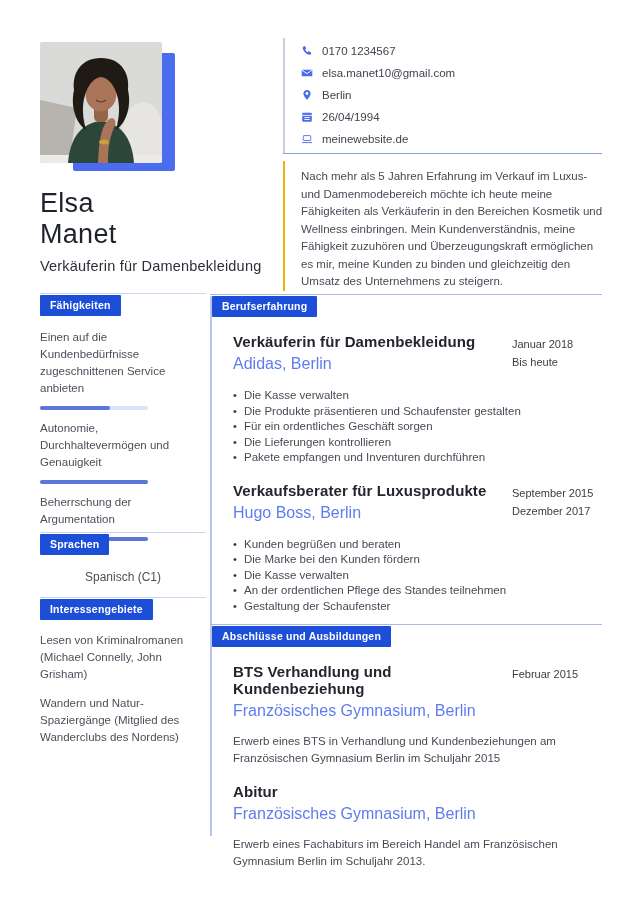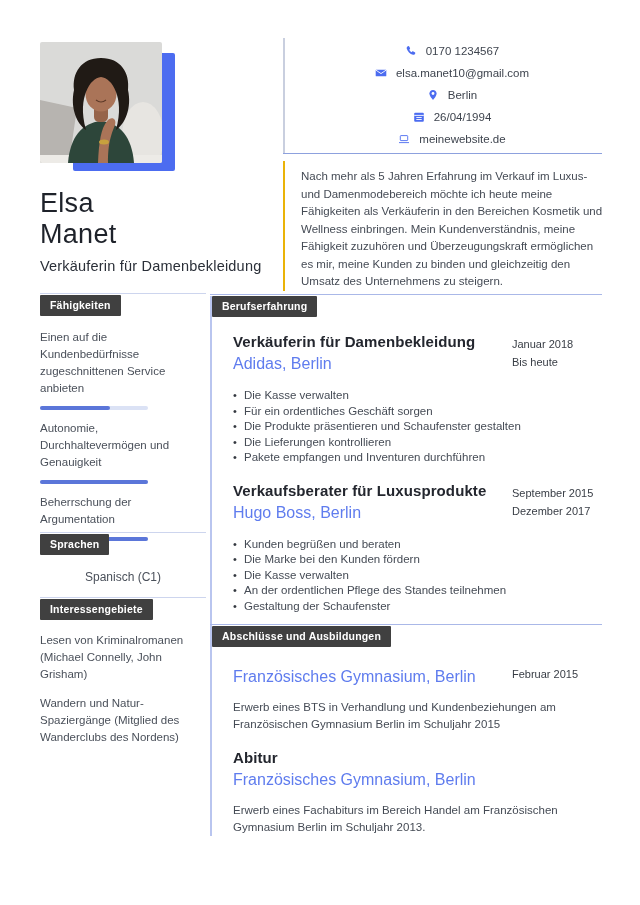--- a/index.html
+++ b/index.html
@@ -15,34 +15,34 @@
   .photo-accent{position:absolute;left:33px;top:11px;width:102px;height:118px;background:#4c6cf0;border-radius:2px;}
   .photo{position:absolute;left:0;top:0;width:122px;height:121px;overflow:hidden;border-radius:2px;}
 
   
   .name-block{left:40px;top:188px;width:240px;}
   .name{font-size:27px;line-height:31px;font-weight:normal;color:#1e222a;letter-spacing:.3px;}
   .job-title-main{font-size:14.5px;color:#2a2f38;margin-top:8px;letter-spacing:.2px;}
 
   
   .contact{left:283px;top:38px;width:320px;border-left:2px solid #c9cfdf;padding:2px 0 4px 16px;box-sizing:border-box;}
-  .contact-row{display:flex;align-items:center;height:22px;font-size:11.5px;color:#3e444e;justify-content:center;}
+  .contact-row{display:flex;align-items:center;height:22px;font-size:11.5px;color:#3e444e;}
   .contact-row .cicon{width:12px;height:12px;margin-right:9px;flex:0 0 auto;}
   .cicon svg{display:block;width:12px;height:12px;}
   .cicon .fill{fill:#4c6cf0;}
   .hdivider{left:283px;top:153px;width:319px;border-top:1.5px solid #8da1de;}
 
   
   .summary{left:283px;top:161px;width:321px;border-left:2px solid #eab308;padding:7px 0 0 16px;box-sizing:border-box;}
   .summary p{margin:0;font-size:11.5px;line-height:17.5px;color:#454b55;}
 
   
   .sec-line-left{border-top:1px solid #cdd5ee;}
   .sec-line-right{border-top:1px solid #aab8e8;}
-  .tag{display:inline-block;background:#404040;color:#fff;font-size:10.5px;font-weight:bold;
+  .tag{display:inline-block;background:#1d4ed8;color:#fff;font-size:10.5px;font-weight:bold;
        padding:4px 10px 5px 10px;letter-spacing:.2px;margin-top:1px;border-radius:1px;}
 
   
   .leftcol{width:166px;}
   .skills-box{left:40px;top:293px;}
   .skill{margin-top:13px;}
   .skill-text{font-size:11.5px;line-height:17px;color:#4a505a;margin:0;}
   .skill-bar{margin-top:9px;height:4px;width:108px;background:#dbe2f5;border-radius:2px;}
   .skill-fill{height:4px;background:#5b76d9;border-radius:2px;}
   .skill + .skill{margin-top:10px;}
@@ -203,22 +203,22 @@
           <div class="entry-title">Verkäuferin für Damenbekleidung</div>
           <div class="entry-sub">Adidas, Berlin</div>
         </div>
         <div class="entry-dates">
           <div>Januar 2018</div>
           <div>Bis heute</div>
         </div>
       </div>
       <div class="bullets">
         <div class="bullet">Die Kasse verwalten</div>
+        <div class="bullet">Die Produkte präsentieren und Schaufenster gestalten</div>
         <div class="bullet">Für ein ordentliches Geschäft sorgen</div>
-        <div class="bullet">Die Produkte präsentieren und Schaufenster gestalten</div>
         <div class="bullet">Die Lieferungen kontrollieren</div>
         <div class="bullet">Pakete empfangen und Inventuren durchführen</div>
       </div>
     </div>
 
     <div class="entry job2">
       <div class="entry-header">
         <div class="entry-head-left">
           <div class="entry-title">Verkaufsberater für Luxusprodukte</div>
           <div class="entry-sub">Hugo Boss, Berlin</div>
@@ -240,20 +240,21 @@
 </div>
 
 <div class="abs rightcol edu-box">
   <div class="sec-line-right"></div>
   <div class="rc-inner">
     <span class="tag">Abschlüsse und Ausbildungen</span>
 
     <div class="entry">
       <div class="entry-header">
         <div class="entry-head-left">
+          <div class="entry-title">BTS Verhandlung und Kundenbeziehung</div>
           <div class="entry-sub">Französisches Gymnasium, Berlin</div>
         </div>
         <div class="entry-dates">
           <div>Februar 2015</div>
         </div>
       </div>
       <p class="entry-desc">Erwerb eines BTS in Verhandlung und Kundenbeziehungen am Französischen Gymnasium Berlin im Schuljahr 2015</p>
     </div>
 
     <div class="entry edu2">

